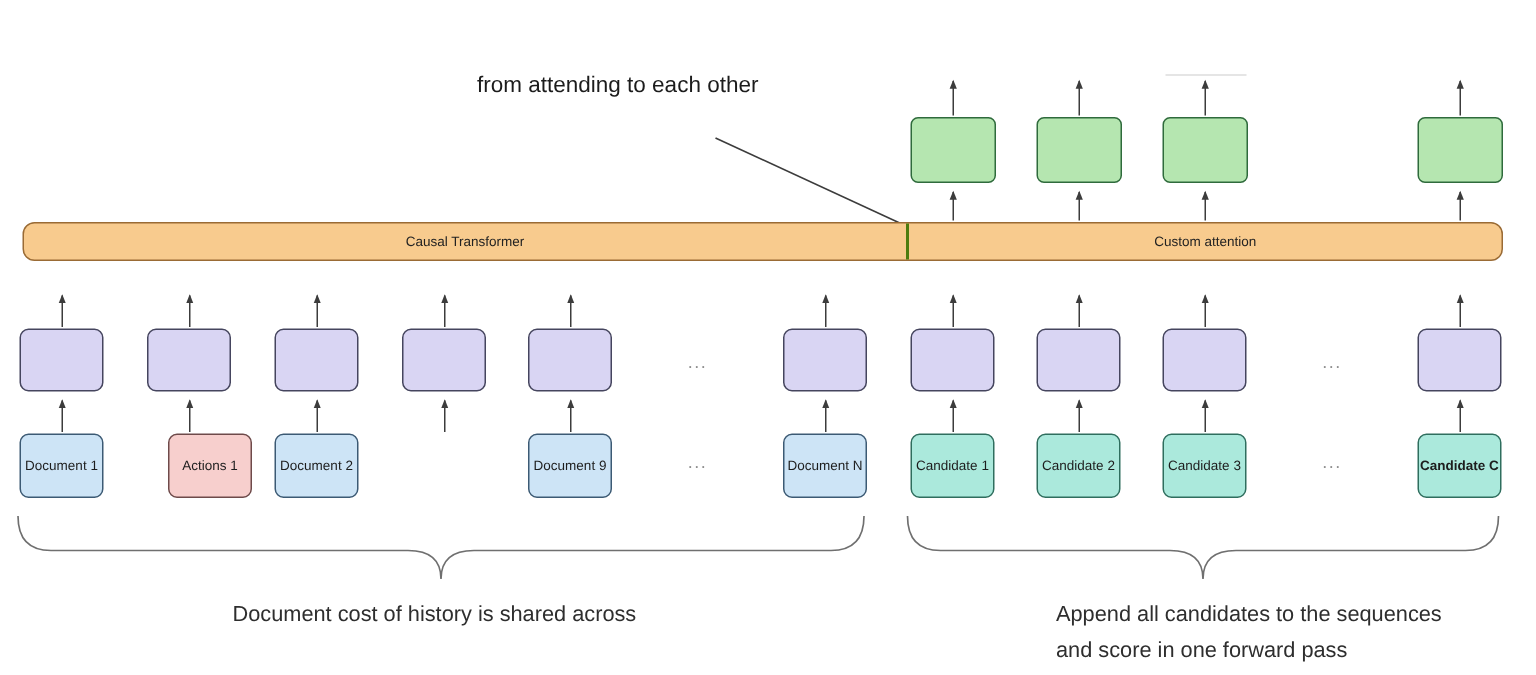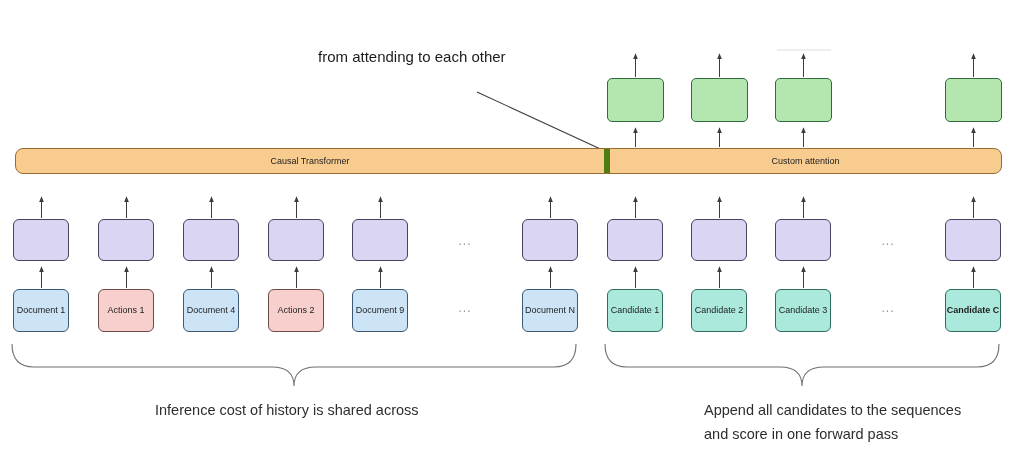--- a/index.html
+++ b/index.html
@@ -22,21 +22,21 @@
   .bar{
     position:absolute;left:15px;top:148px;width:987px;height:26px;
     background:#F8CB8E;border:1px solid #9A6B35;border-radius:8px;
     box-sizing:border-box;display:flex;
   }
   .bar-section{
     display:flex;align-items:center;justify-content:center;
     font-size:9px;color:#222222;box-sizing:border-box;
   }
   .bar-left{width:588px;}
-  .bar-right{flex:1;border-left:6px solid #4d7c0f;}
+  .bar-right{flex:1;border-left:2px solid #4d7c0f;}
   .note{
     position:absolute;left:318px;top:46px;font-size:15px;line-height:21px;color:#1c1c1c;
   }
   .caption{position:absolute;top:398px;font-size:14.5px;line-height:24px;color:#2e2e2e;}
   .caption-left{left:155px;}
   .caption-right{left:692px;margin-left:12px;}
   .ellipsis{
     position:absolute;width:24px;text-align:center;color:#8f8f8f;
     font-size:12px;letter-spacing:1px;line-height:10px;
   }
@@ -132,37 +132,36 @@
   <div class="box hidden-box" style="left:183px;"></div>
   <div class="box hidden-box" style="left:268px;"></div>
   <div class="box hidden-box" style="left:352px;"></div>
   <div class="box hidden-box" style="left:522px;"></div>
   <div class="box hidden-box" style="left:607px;"></div>
   <div class="box hidden-box" style="left:691px;"></div>
   <div class="box hidden-box" style="left:775px;"></div>
   <div class="box hidden-box" style="left:945px;"></div>
 
   <div class="box input-box doc" style="left:13px;">Document 1</div>
-  <div class="box input-box act" style="left:98px;">Actions 1</div>
-  <div class="box input-box doc" style="left:183px;">Document 4</div>
-  <div class="box input-box act" style="left:268px;">Actions 2</div>
+  <div class="box input-box act" style="left:112px;">Actions 1</div>
+  <div class="box input-box doc" style="left:183px;">Document 2</div>
   <div class="box input-box doc" style="left:352px;">Document 9</div>
   <div class="box input-box doc" style="left:522px;">Document N</div>
 
   <div class="box input-box cand" style="left:607px;">Candidate 1</div>
   <div class="box input-box cand" style="left:691px;">Candidate 2</div>
   <div class="box input-box cand" style="left:775px;">Candidate 3</div>
   <div class="box input-box cand" style="left:945px;font-weight:bold;">Candidate C</div>
 
   <div class="ellipsis" style="left:453px;top:236px;">...</div>
   <div class="ellipsis" style="left:453px;top:303px;">...</div>
   <div class="ellipsis" style="left:876px;top:236px;">...</div>
   <div class="ellipsis" style="left:876px;top:303px;">...</div>
 
   <div class="caption caption-left">
-    <div>Inference cost of history is shared across</div>
+    <div>Document cost of history is shared across</div>
   </div>
   <div class="caption caption-right">
     <div>Append all candidates to the sequences</div>
     <div>and score in one forward pass</div>
   </div>
 
 </div>
 
 </body></html>

